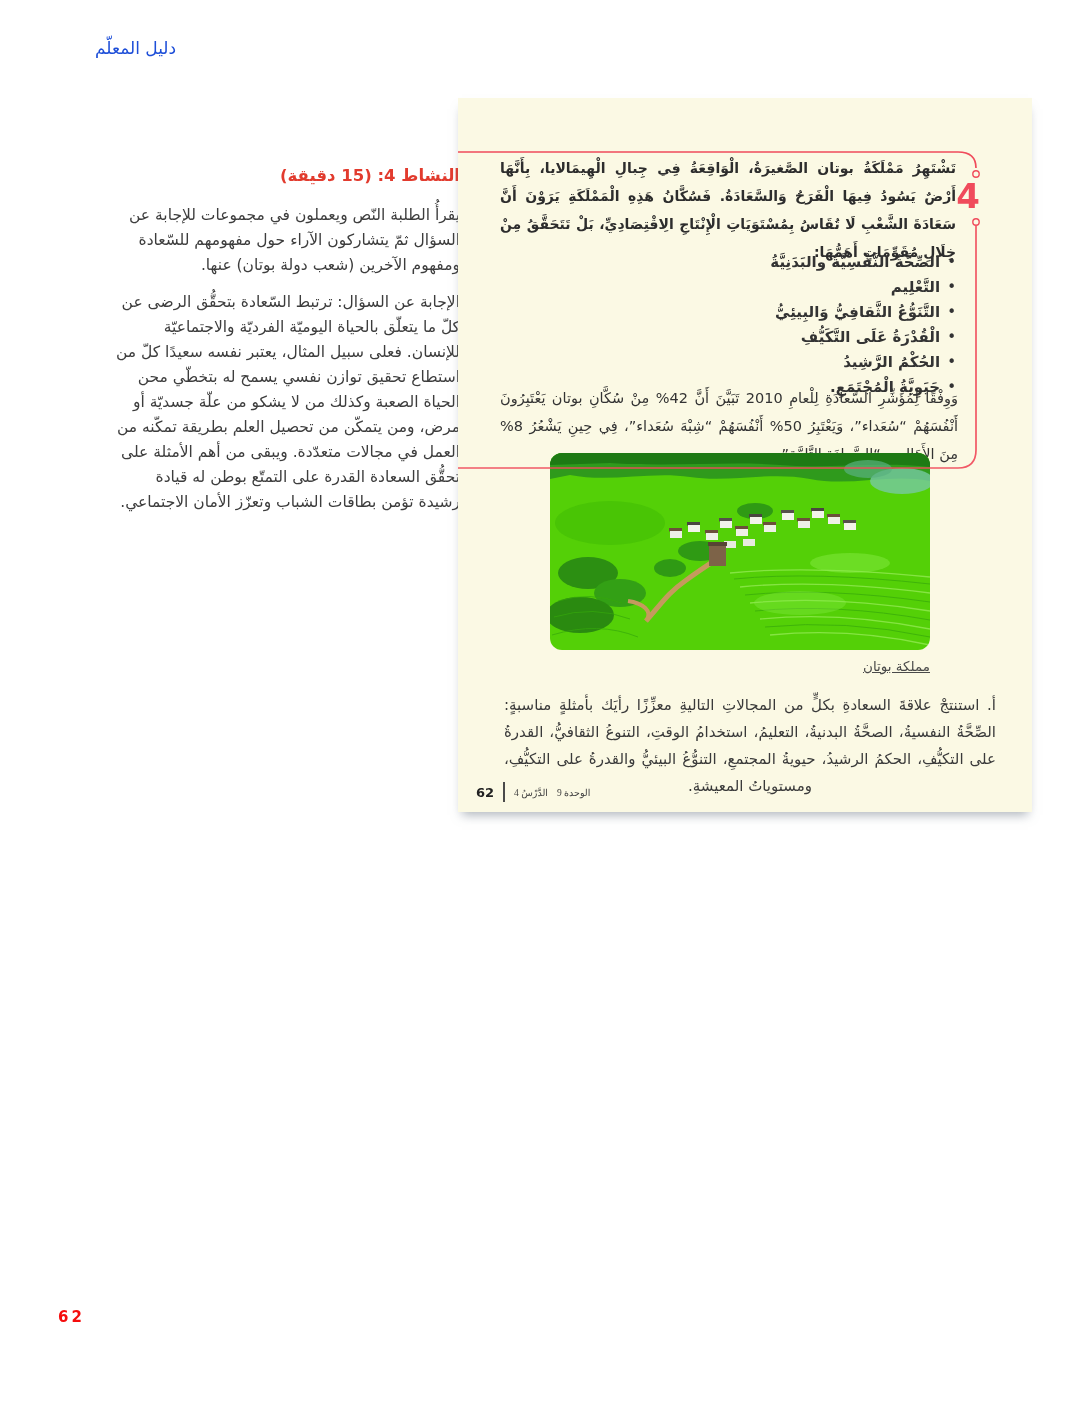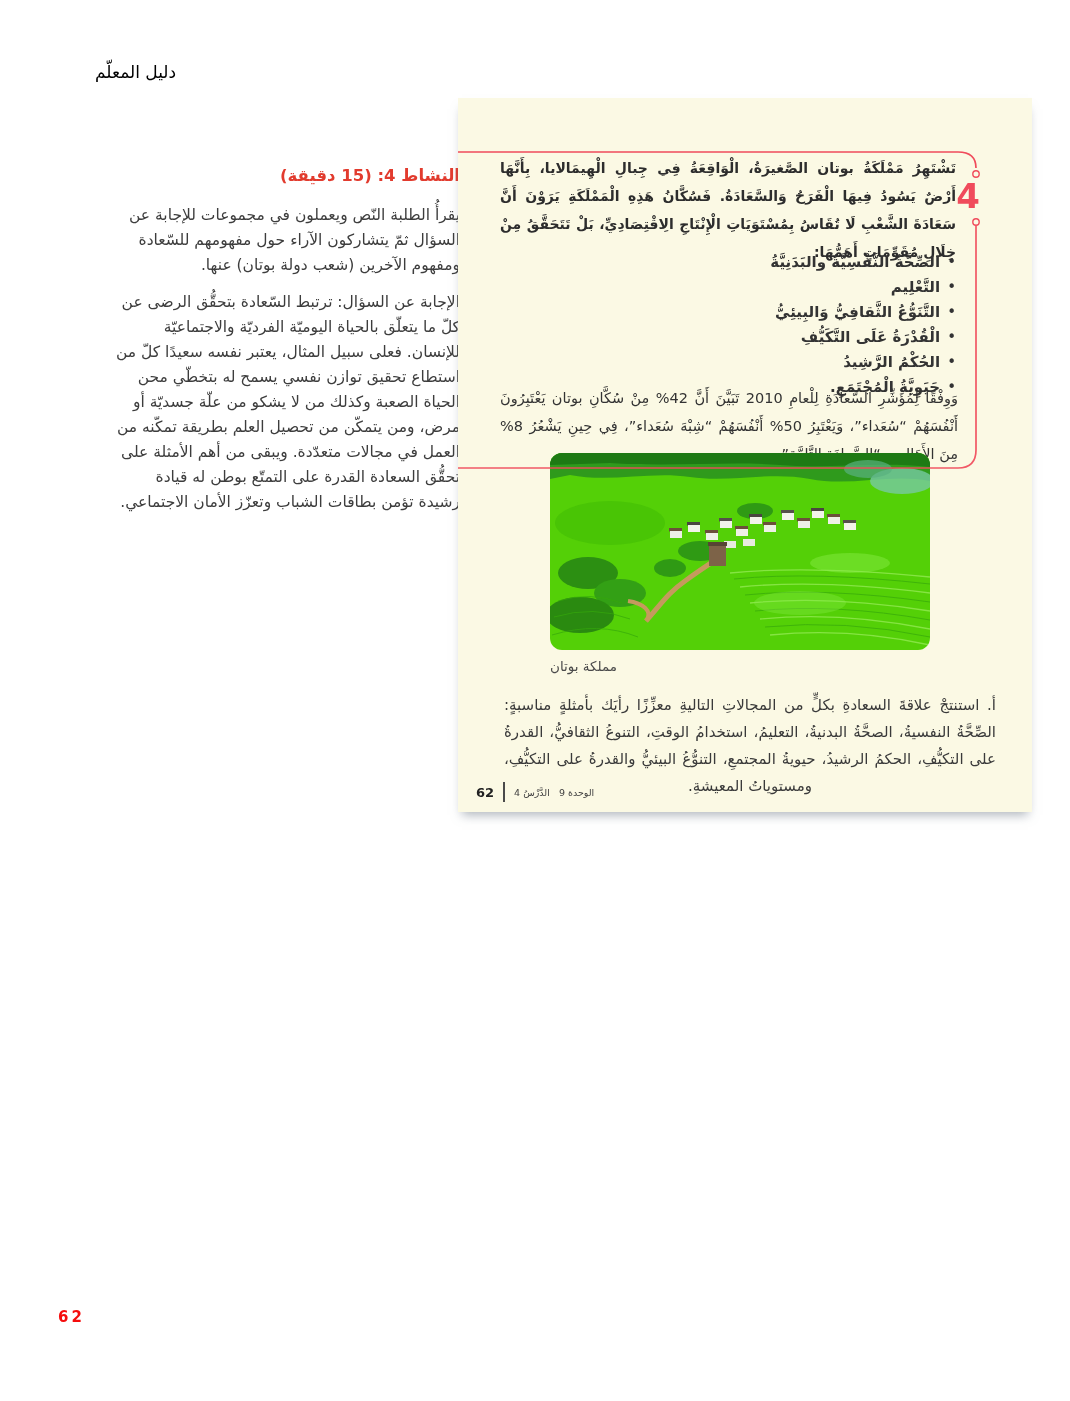--- a/index.html
+++ b/index.html
@@ -1,21 +1,21 @@
 <!DOCTYPE html>
 <html lang="ar"><head>
 <meta charset="utf-8">
 <style>
   html,body{margin:0;padding:0;}
   body{
     width:1070px;height:1401px;position:relative;background:#ffffff;
     font-family:"DejaVu Sans", sans-serif;overflow:hidden;
   }
   .header-label{
-    position:absolute;left:95px;top:62px;font-size:17px;color:#000000;
+    position:absolute;left:95px;top:38px;font-size:17px;color:#1d4ed8;
     direction:rtl;
   }
   
   .leftcol{
     position:absolute;left:112px;top:166px;width:348px;direction:rtl;
     text-align:right;color:#3d3d3d;
   }
   .activity-title{color:#e23b2e;font-weight:bold;font-size:16.5px;margin:0 0 18px;}
   .leftcol p{font-size:15.5px;line-height:25px;margin:0 0 12px;}
   
@@ -39,34 +39,34 @@
   .stats{
     position:absolute;left:42px;right:74px;top:286px;direction:rtl;
     text-align:justify;font-size:14.5px;line-height:28px;color:#333333;
   }
   .photo{
     position:absolute;left:92px;top:355px;width:380px;height:197px;
     border-radius:12px;overflow:hidden;z-index:2;
   }
   .photo svg{display:block;width:100%;height:100%;}
   .caption{
-    position:absolute;left:92px;top:560px;width:380px;text-align:left;
-    direction:rtl;font-size:13.5px;color:#4a4a4a;
+    position:absolute;left:92px;top:560px;width:380px;text-align:right;
+    direction:rtl;font-size:13.5px;color:#4a4a4a;text-decoration:underline;
   }
   .task{
     position:absolute;left:46px;right:36px;top:594px;direction:rtl;
     text-align:justify;text-align-last:center;font-size:15px;line-height:27px;color:#3a3a3a;
   }
   .footer{
     position:absolute;left:18px;top:684px;display:flex;align-items:center;
     gap:9px;direction:ltr;z-index:3;
   }
   .footer .pg{font-weight:bold;font-size:13px;color:#222222;}
   .footer .sep{width:2px;height:20px;background:#4a4a4a;}
-  .footer .small{font-size:9.5px;color:#3f3f3f;direction:rtl;}
+  .footer .small{font-size:9.5px;color:#3f3f3f;direction:rtl;font-family:Liberation Serif, serif;}
   .corner-num{
     position:absolute;left:58px;top:1308px;color:#f50d0d;font-weight:bold;
     font-size:15px;letter-spacing:3px;
   }
 </style>
 </head>
 <body>
 
 <div class="header-label">دليل المعلّم</div>
 

